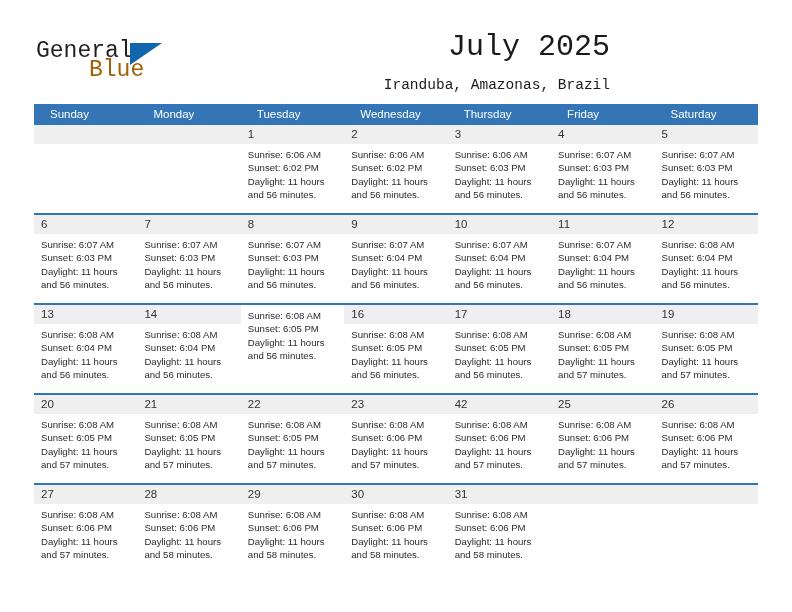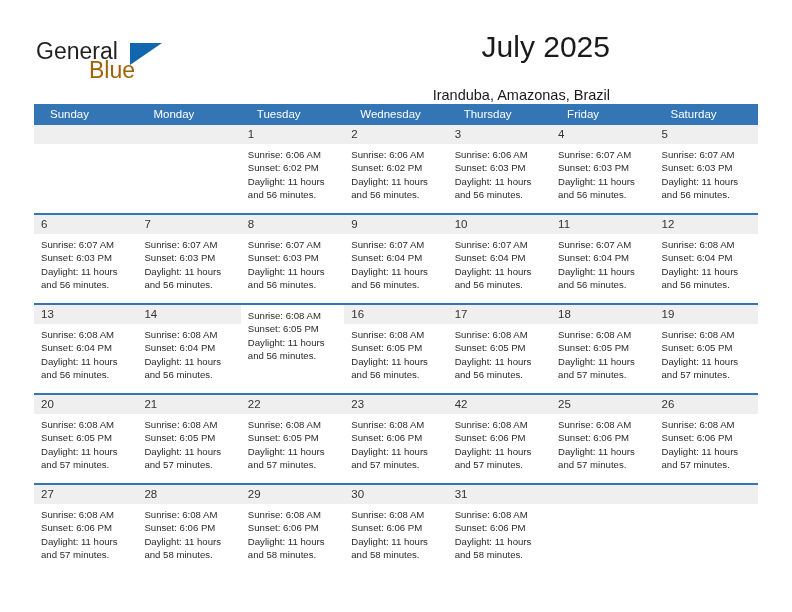--- a/index.html
+++ b/index.html
@@ -20,20 +20,21 @@
     box-sizing: border-box;
   }
 
   
   .header {
     position: absolute;
     left: 0;
     top: 0;
     width: 648px;
     height: 100px;
+    font-family: Liberation Mono, monospace;
   }
   .brand {
     position: absolute;
     left: 36px;
     top: 34px;
     width: 200px;
     height: 56px;
   }
   .brand-general {
     position: absolute;
@@ -69,21 +70,21 @@
     text-align: right;
   }
   .cal-title {
     font-size: 30px;
     color: #1a1a1a;
     font-weight: 400;
     line-height: 34px;
     white-space: nowrap;
   }
   .cal-sub {
-    margin-top: 22px;
+    margin-top: 12px;
     font-size: 14.5px;
     color: #1a1a1a;
     font-weight: 400;
     line-height: 18px;
     white-space: nowrap;
   }
 
   
   .calendar {
     position: absolute;

